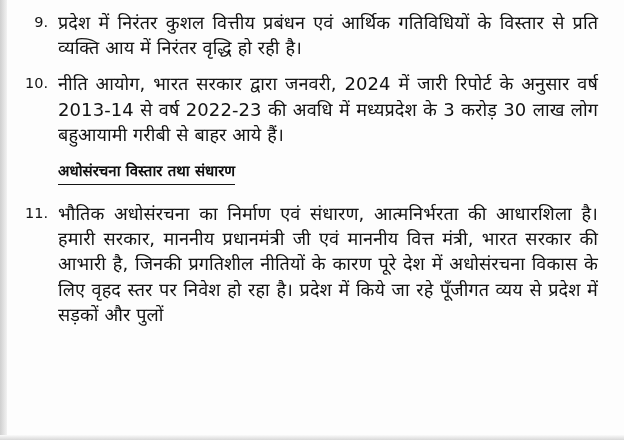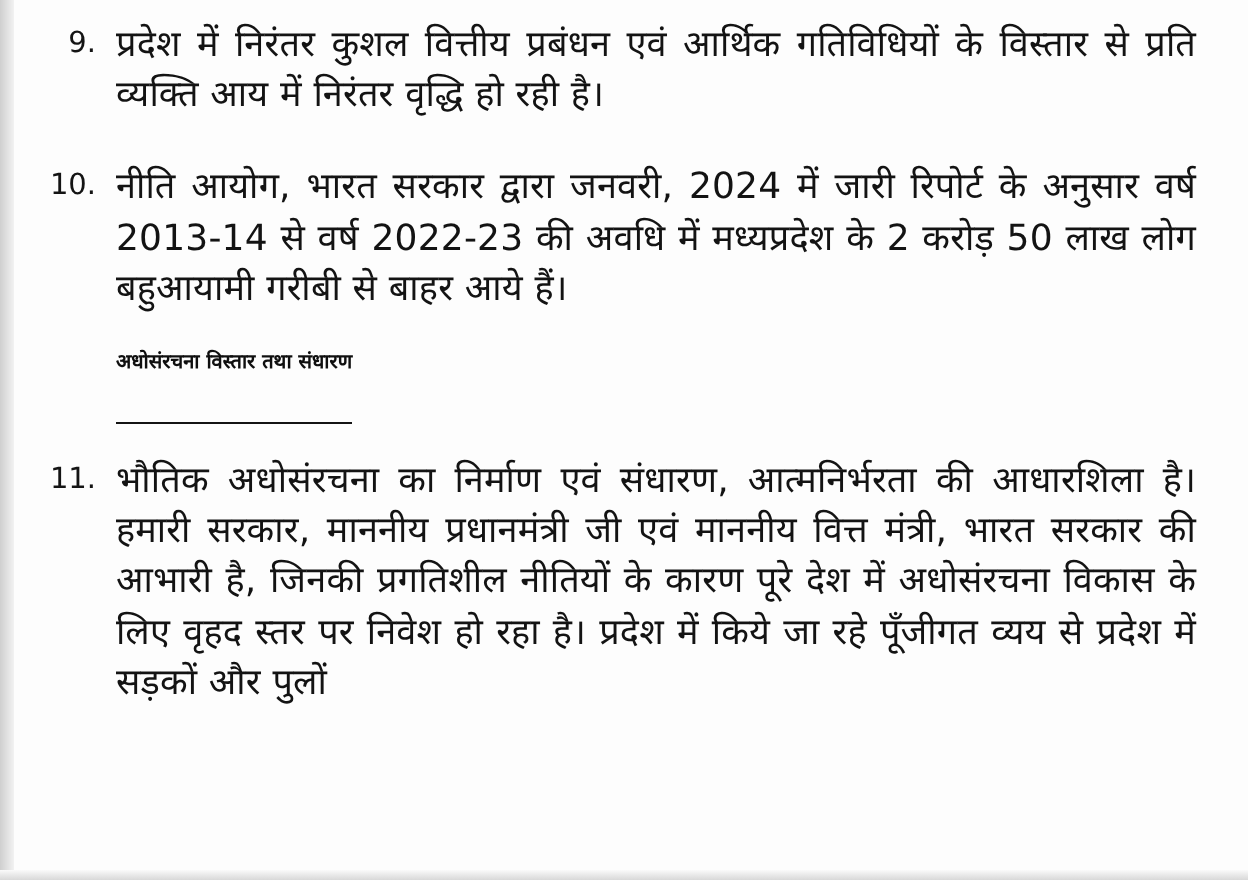--- a/index.html
+++ b/index.html
@@ -65,49 +65,49 @@
     letter-spacing: 0.1px;
   }
   .para + .para {
     margin-top: 1px;
   }
   .heading-wrap {
     margin: 12px 0 9px 44px;
   }
   .heading {
     display: inline-block;
-    font-size: 10px;
+    font-size: 15px;
     line-height: 24px;
     font-weight: bold;
     border-bottom: 1.5px solid #141414;
-    padding-bottom: 17px;
+    padding-bottom: 1px;
     color: #0f0f0f;
   }
   .block-9 { margin-top: 4px; }
-  .block-10 { margin-top: 21px; }
+  .block-10 { margin-top: 11px; }
   .block-11 { margin-top: 16px; }
 </style>
 </head>
 <body>
 
 <div class="page">
 
   <div class="edge-left"></div>
 
   <div class="item block-9">
     <div class="num">9.</div>
     <div class="body-col">
       <p class="para">प्रदेश में निरंतर कुशल वित्तीय प्रबंधन एवं आर्थिक गतिविधियों के विस्तार से प्रति व्यक्ति आय में निरंतर वृद्धि हो रही है।</p>
     </div>
   </div>
 
   <div class="item block-10">
     <div class="num">10.</div>
     <div class="body-col">
-      <p class="para">नीति आयोग, भारत सरकार द्वारा जनवरी, 2024 में जारी रिपोर्ट के अनुसार वर्ष 2013-14 से वर्ष 2022-23 की अवधि में मध्यप्रदेश के 2 करोड़ 50 लाख लोग बहुआयामी गरीबी से बाहर आये हैं।</p>
+      <p class="para">नीति आयोग, भारत सरकार द्वारा जनवरी, 2024 में जारी रिपोर्ट के अनुसार वर्ष 2013-14 से वर्ष 2022-23 की अवधि में मध्यप्रदेश के 3 करोड़ 30 लाख लोग बहुआयामी गरीबी से बाहर आये हैं।</p>
     </div>
   </div>
 
   <div class="heading-wrap">
     <span class="heading">अधोसंरचना विस्तार तथा संधारण</span>
   </div>
 
   <div class="item block-11">
     <div class="num">11.</div>
     <div class="body-col">

